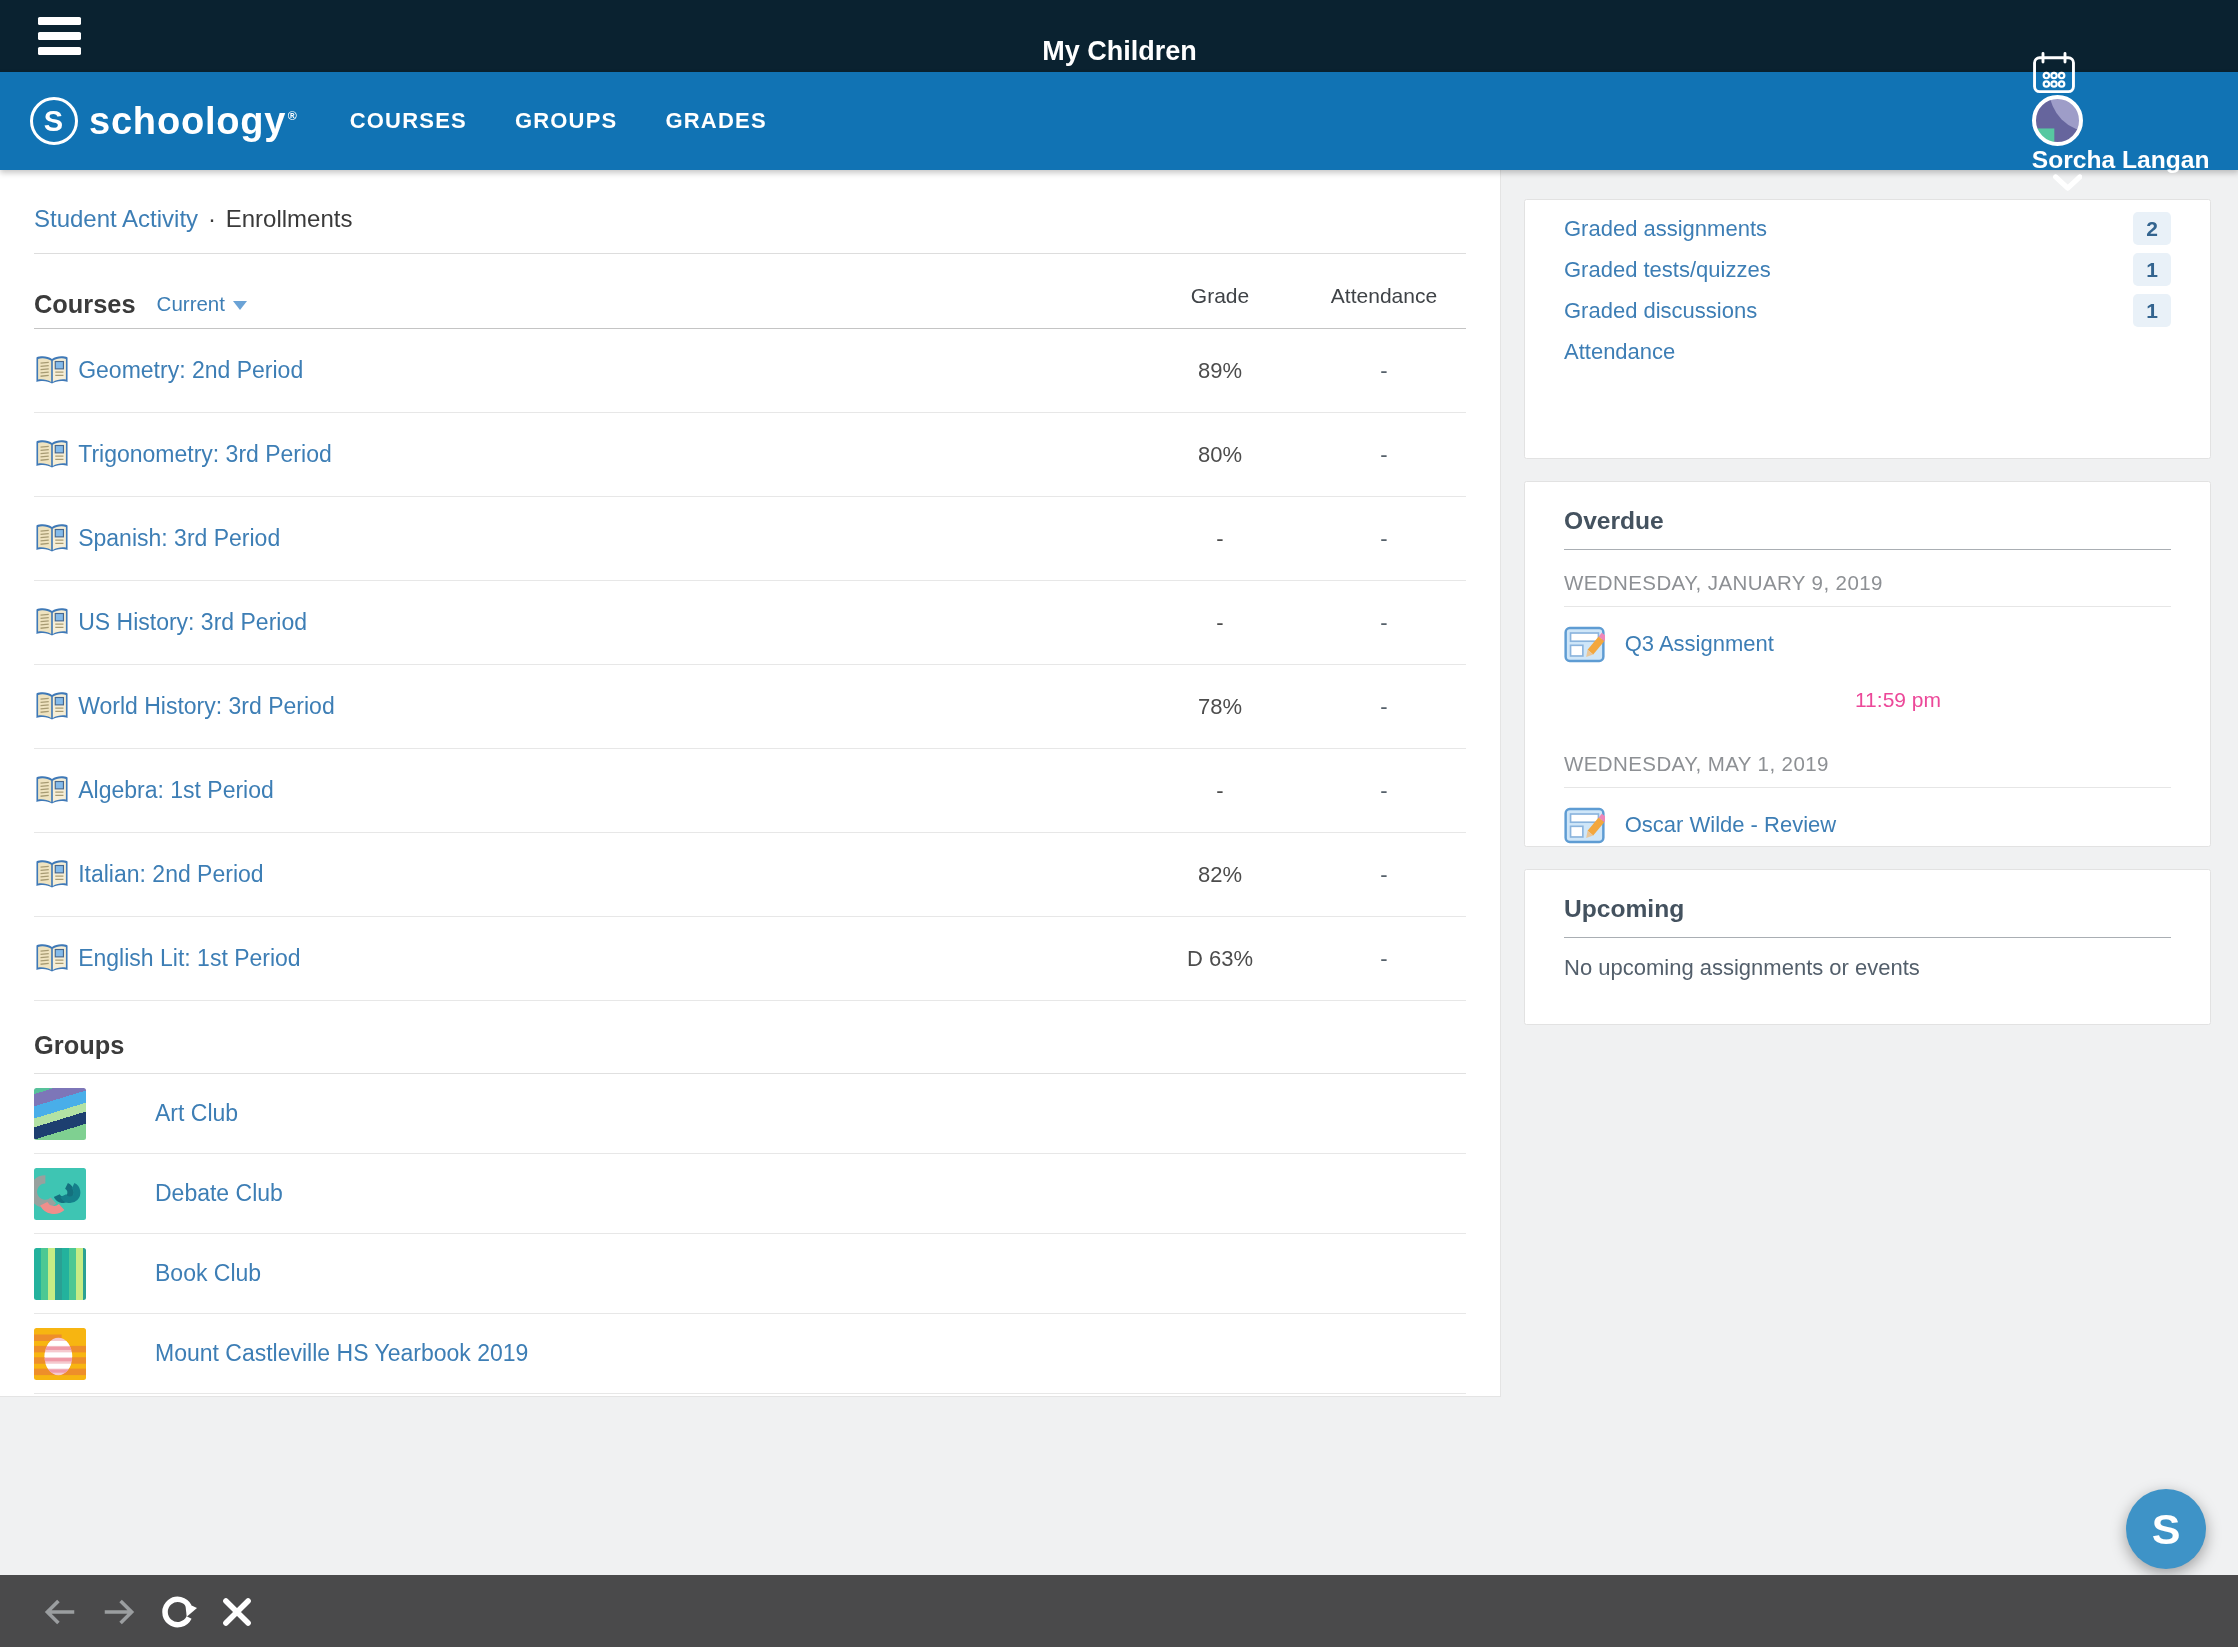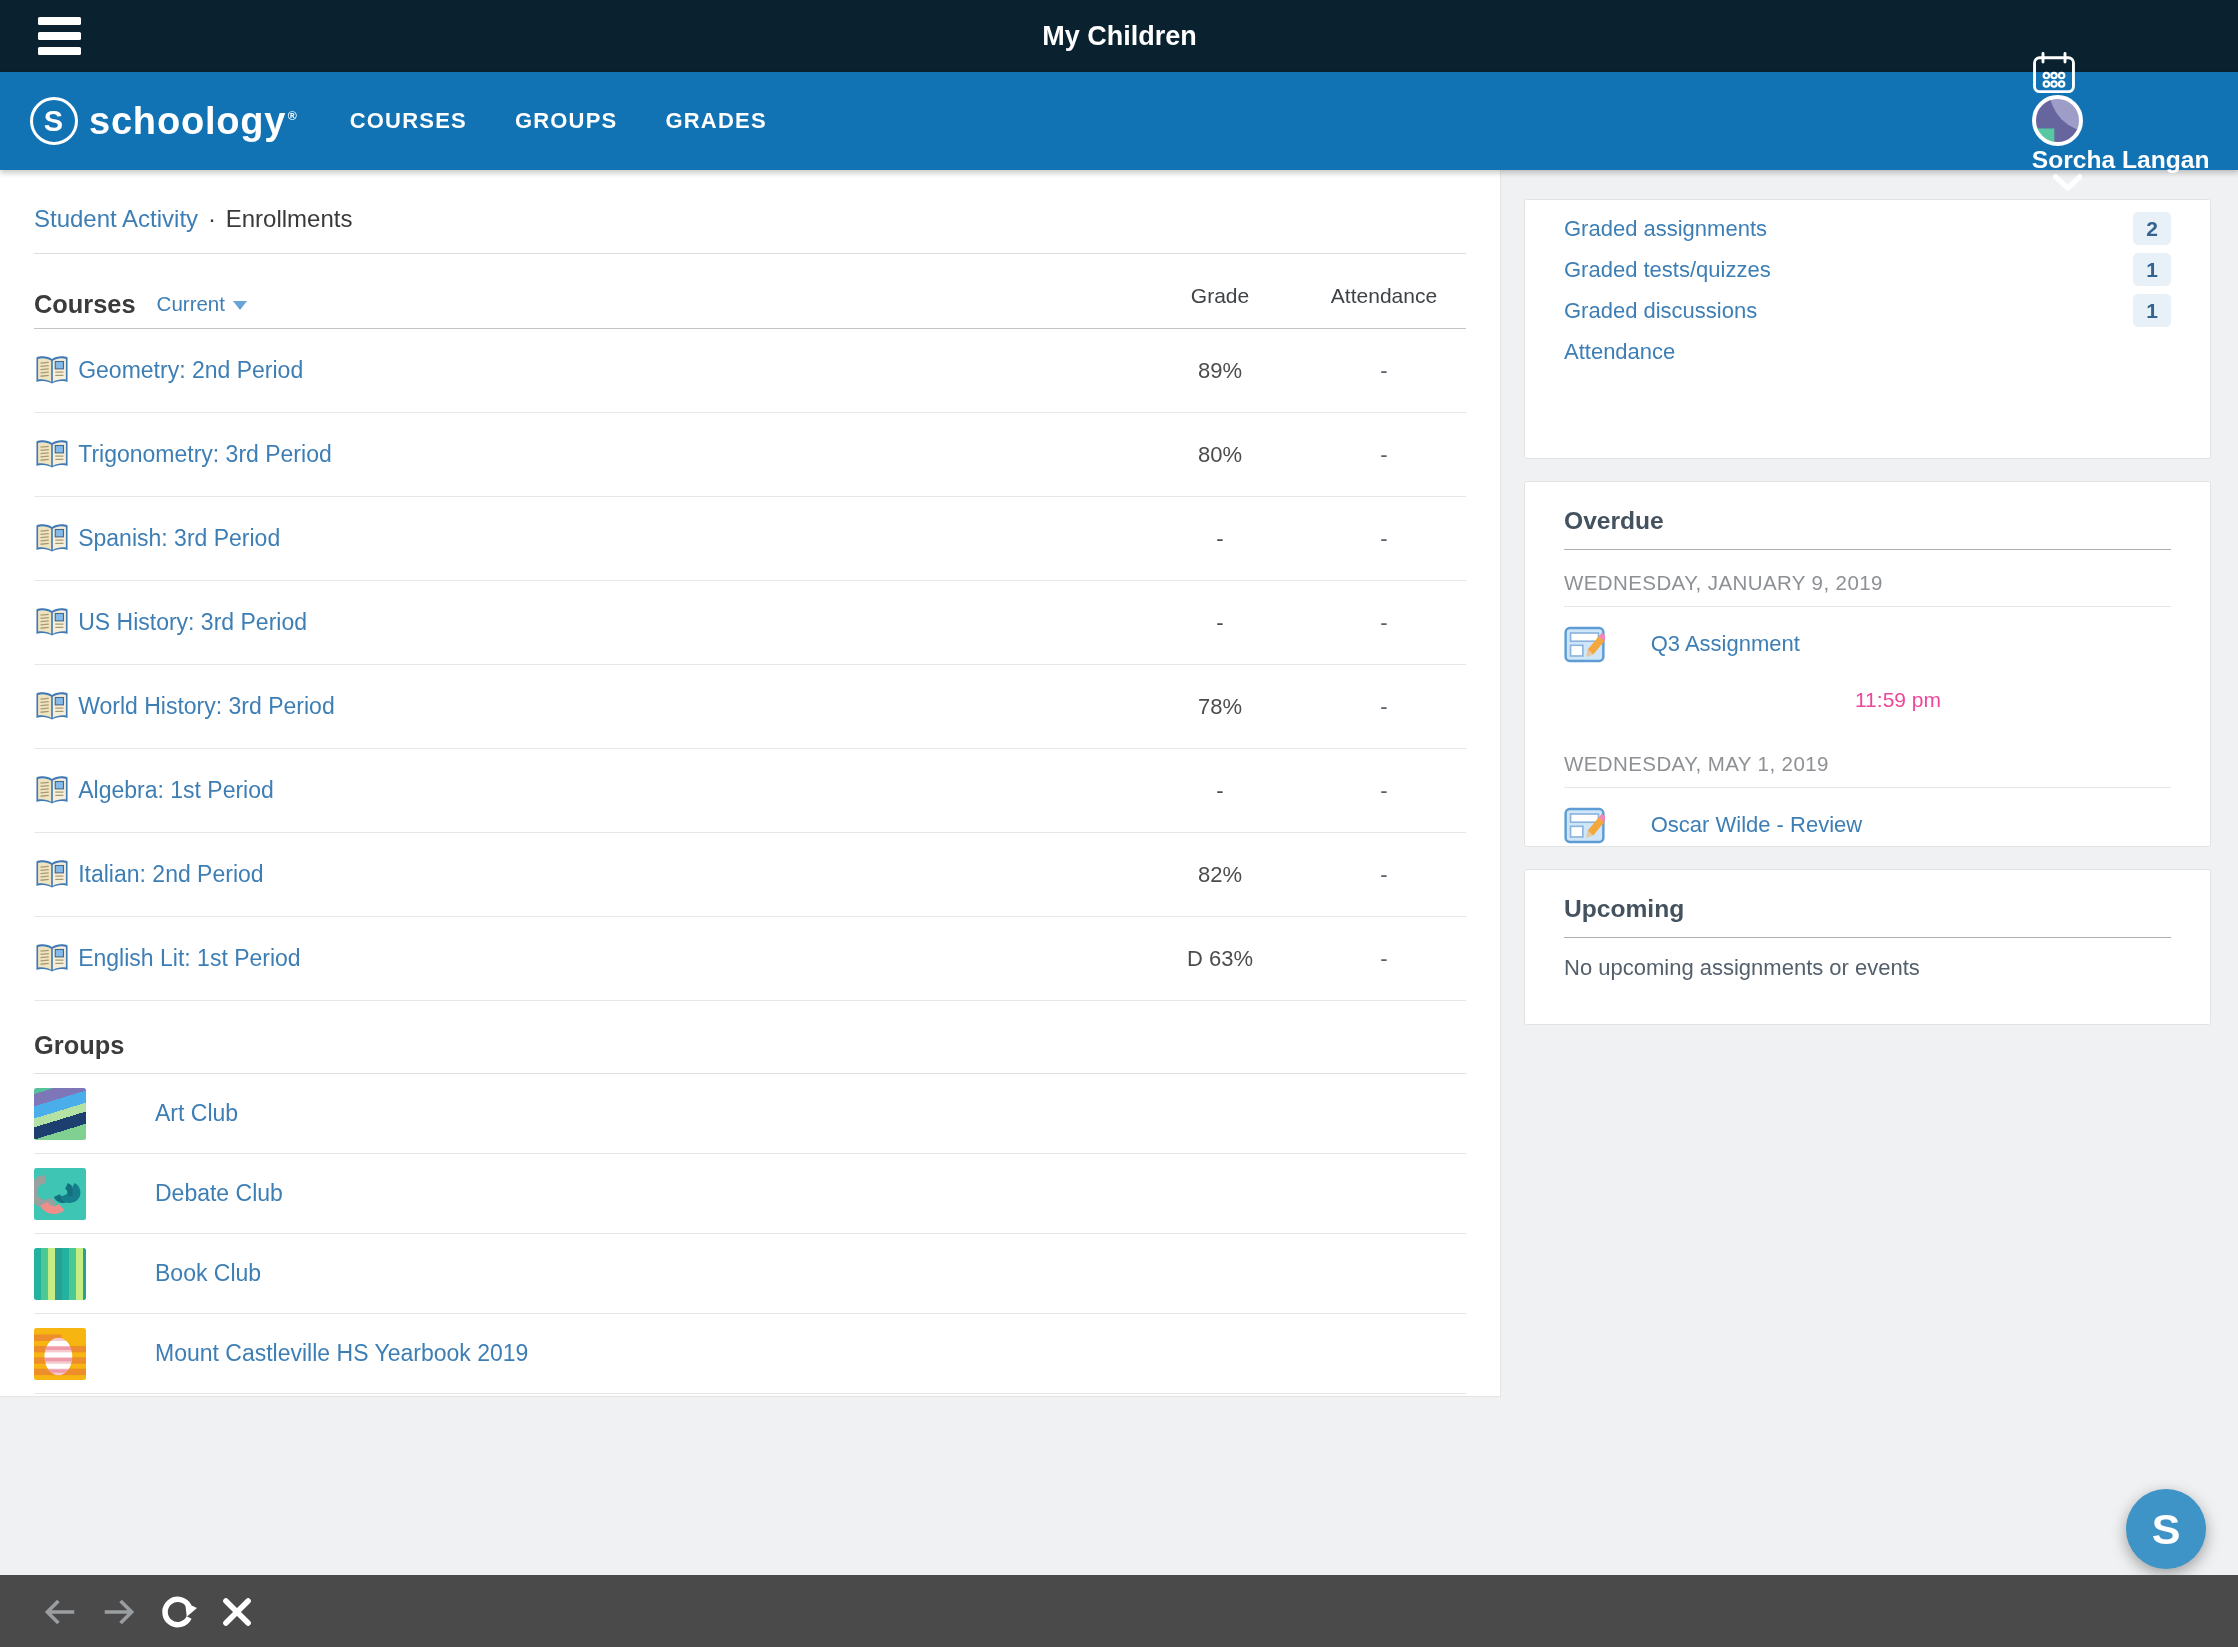--- a/index.html
+++ b/index.html
@@ -10,21 +10,21 @@
   *{margin:0;padding:0;box-sizing:border-box;}
   html,body{background:#dfe0e1;}
   body{font-family:"Liberation Sans","DejaVu Sans",sans-serif;}
   .screen{position:relative;width:2239px;height:1648px;background:var(--page-bg);overflow:hidden;}
 
   
   .topbar{position:absolute;left:0;top:0;width:2239px;height:72px;background:var(--header-navy);}
   .hamburger{position:absolute;left:38px;top:50%;transform:translateY(-50%);width:44px;height:38px;
     display:flex;flex-direction:column;justify-content:space-between;background:none;border:none;cursor:pointer;}
   .hamburger span{display:block;width:43px;height:8.2px;background:#fff;border-radius:1.6px;}
-  .win-title{position:absolute;left:0;right:0;top:0;height:72px;display:flex;align-items:center;justify-content:center;
+  .win-title{position:absolute;left:0;right:0;top:15px;height:72px;display:flex;align-items:center;justify-content:center;
     color:#fff;font-size:27px;font-weight:700;}
 
   
   .brandbar{position:absolute;left:0;top:72px;width:2239px;height:98px;background:var(--brand-blue);
     display:flex;align-items:center;padding:0 29.5px;box-shadow:0 2.5px 5.7px rgba(0,0,0,.22);z-index:5;}
   .logo{display:flex;align-items:center;cursor:pointer;}
   .logo-circle{width:48px;height:48px;border:3.3px solid #fff;border-radius:50%;display:flex;align-items:center;
     justify-content:center;color:#fff;font-size:29px;font-weight:700;}
   .wordmark{color:#fff;font-size:38px;font-weight:600;letter-spacing:0.8px;margin-left:11.5px;}
   .reg{color:#fff;font-size:12.3px;vertical-align:super;margin-left:1.6px;}
@@ -71,21 +71,21 @@
   .card-recent{top:199px;height:260px;}
   .ritem{height:41px;display:flex;align-items:center;justify-content:space-between;}
   .ritem:first-of-type{margin-top:8.2px;}
   .ritem a{color:var(--link-blue);font-size:22px;text-decoration:none;cursor:pointer;}
   .badge{min-width:38px;height:33px;background:var(--badge-bg);color:var(--badge-text);border-radius:4.9px;
     font-size:21px;font-weight:600;display:flex;align-items:center;justify-content:center;padding:0 8.2px;}
 
   .card-overdue{top:481px;height:366px;}
   .odate{height:57px;display:flex;align-items:flex-end;padding-bottom:11.5px;border-bottom:0.8px solid #e6e6e6;
     color:#8d9094;font-size:20.5px;letter-spacing:0.4px;}
-  .oitem{display:flex;align-items:center;margin-top:16.4px;gap:26px;}
+  .oitem{display:flex;align-items:center;margin-top:16.4px;}
   .aicon{width:41px;height:41px;flex:0 0 auto;}
   .oitem a{margin-left:19.7px;color:var(--link-blue);font-size:22px;text-decoration:none;cursor:pointer;}
   .otime{margin-left:61px;margin-top:23px;margin-bottom:19.7px;color:#ec4899;font-size:21px;text-align:center;}
 
   .card-upcoming{top:869px;height:156px;}
   .empty-msg{margin-top:16.4px;color:#535f6b;font-size:22px;}
 
   
   .toolbar{position:absolute;left:0;top:1575px;width:2239px;height:73px;background:var(--toolbar-gray);
     display:flex;align-items:center;padding-left:41px;gap:21px;}

